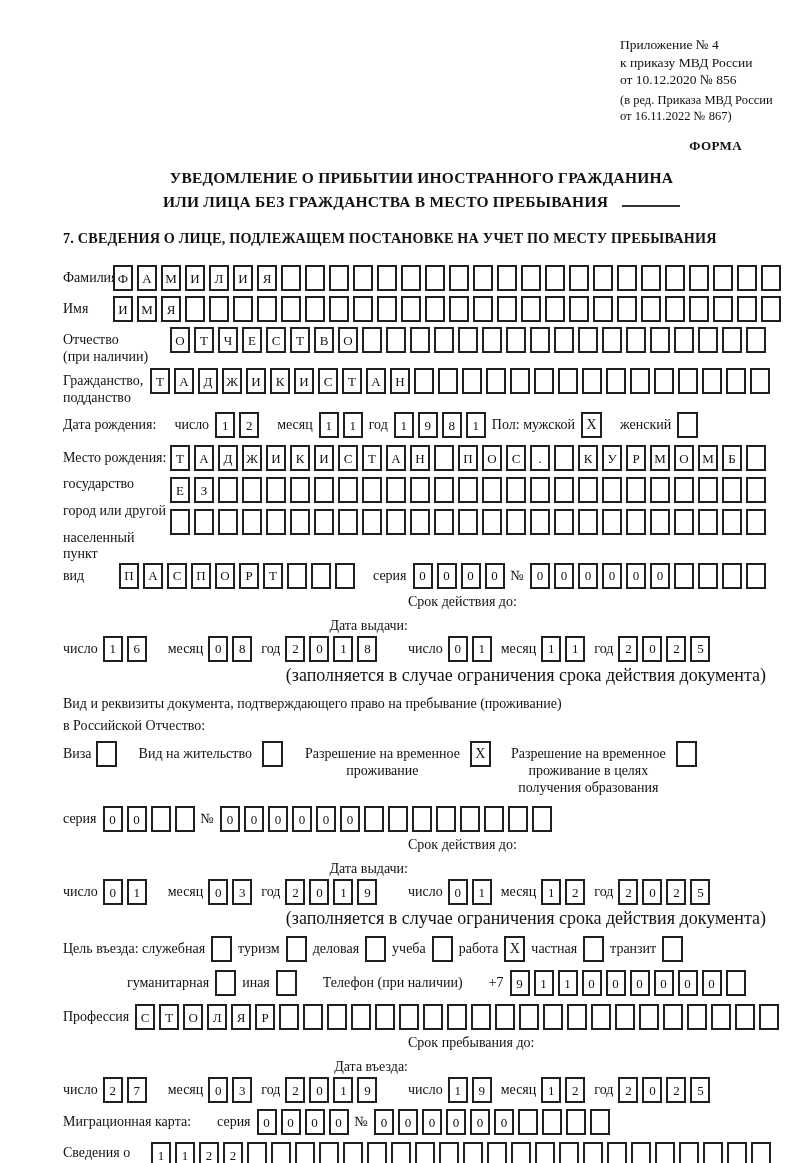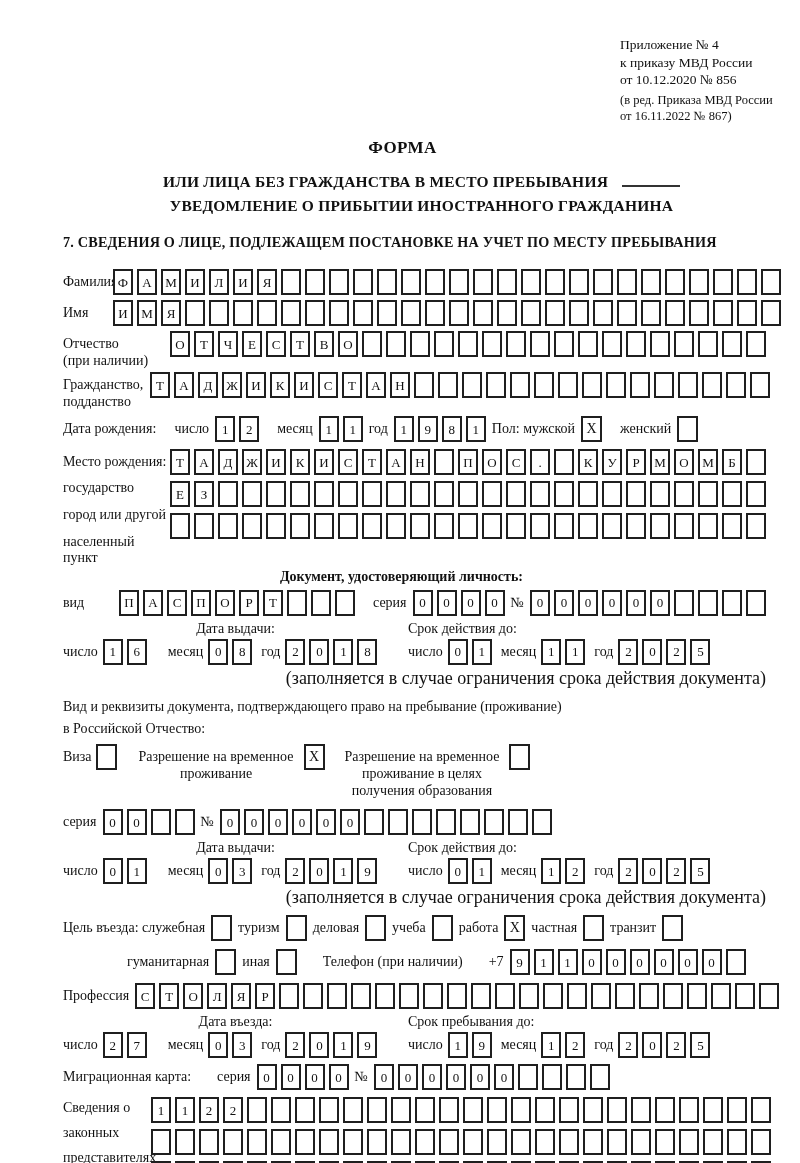--- a/index.html
+++ b/index.html
@@ -8,21 +8,21 @@
     width: 800px; height: 1163px;
     background: #ffffff; color: #111;
     font-family: "Liberation Serif", serif;
     font-size: 14px; overflow: hidden;
   }
   .page { width: 800px; height: 1163px; padding: 36px 20px 0 63px; }
 
   
   .annex { margin-left: 557px; width: 200px; line-height: 1.3; font-size: 13.5px; }
   .annex .note { font-size: 12.5px; margin-top: 3px; line-height: 1.3; }
-  .forma { text-align: center; padding-right: 38px; font-weight: bold; font-size: 17px; margin-top: 14px; letter-spacing: .4px; }
+  .forma { text-align: right; padding-right: 38px; font-weight: bold; font-size: 13px; margin-top: 14px; letter-spacing: .4px; }
   .title { text-align: center; font-weight: bold; font-size: 15.5px; line-height: 1.55; margin-top: 12px; letter-spacing: .2px; }
   .blank-line { display: inline-block; width: 58px; border-bottom: 2.5px solid #333; height: 14px; margin-left: 14px; }
   .section-heading { font-weight: bold; font-size: 14.2px; margin-top: 16px; letter-spacing: .2px; }
 
   
   .cellrow { display: flex; flex: none; }
   .cell {
     flex: none; width: 20px; height: 26px; margin-right: 4px;
     border: 2px solid #1f1f1f; background: #fff;
     display: inline-flex; align-items: center; justify-content: center;
@@ -44,21 +44,21 @@
   .flabel div { line-height: 16.5px; }
   .w50 { width: 50px; } .w107 { width: 107px; } .w87 { width: 87px; }
   .w70 { width: 70px; } .w88 { width: 88px; }
   .stack .cellrow { margin-bottom: 6px; }
   .mt2 { margin-top: 2px; }
   .ml12 { margin-left: 12px; } .ml20 { margin-left: 20px; } .ml64 { margin-left: 64px; }
 
   .doc-heading { text-align: center; font-weight: bold; font-size: 14px; margin: 2px 40px 5px 0; }
 
   .dhead { display: flex; margin-top: 2px; }
-  .dh-left { width: 345px; text-align: center; }
+  .dh-left { width: 345px; text-align: right; margin-top: 24px; }
   .dh-right { width: 350px; text-align: left; }
   .dates { display: flex; align-items: center; margin: 2px 0 3px 0; }
   .dgroup { display: flex; align-items: center; flex: none; }
   .dgroup > * { margin-right: 5px; }
   .dg-left { width: 345px; }
   .note-right { font-size: 18px; text-align: right; padding-right: 14px; margin-bottom: 7px; }
 
   .para { line-height: 1.6; margin: 2px 0 4px 0; }
 
   .visa-row { display: flex; align-items: flex-start; margin: 4px 0 10px 0; }
@@ -80,22 +80,22 @@
     <div>от 10.12.2020 № 856</div>
     <div class="note">
       <div>(в ред. Приказа МВД России</div>
       <div>от 16.11.2022 № 867)</div>
     </div>
   </div>
 
   <div class="forma">ФОРМА</div>
 
   <div class="title">
+    <div>УВЕДОМЛЕНИЕ О ПРИБЫТИИ ИНОСТРАННОГО ГРАЖДАНИНА</div>
     <div><span>ИЛИ ЛИЦА БЕЗ ГРАЖДАНСТВА В МЕСТО ПРЕБЫВАНИЯ</span><span class="blank-line"></span></div>
-    <div>УВЕДОМЛЕНИЕ О ПРИБЫТИИ ИНОСТРАННОГО ГРАЖДАНИНА</div>
   </div>
 
   <div class="section-heading">7. СВЕДЕНИЯ О ЛИЦЕ, ПОДЛЕЖАЩЕМ ПОСТАНОВКЕ НА УЧЕТ ПО МЕСТУ ПРЕБЫВАНИЯ</div>
 
   <div class="frow" style="margin-top:18px">
     <div class="flabel w50">Фамилия</div>
     <div class="cellrow">
         <span class="cell">Ф</span>
         <span class="cell">А</span>
         <span class="cell">М</span>
@@ -340,21 +340,20 @@
           <span class="cell"></span>
           <span class="cell"></span>
           <span class="cell"></span>
           <span class="cell"></span>
           <span class="cell"></span>
           <span class="cell"></span>
         </div>
     </div>
   </div>
 
-  <div class="doc-heading">Документ, удостоверяющий личность:</div>
 
   <div class="frow inline">
     <span class="w50">вид</span>
     <span class="cellrow">
         <span class="cell">П</span>
         <span class="cell">А</span>
         <span class="cell">С</span>
         <span class="cell">П</span>
         <span class="cell">О</span>
         <span class="cell">Р</span>
@@ -435,20 +434,24 @@
     <div>Вид и реквизиты документа, подтверждающего право на пребывание (проживание)</div>
     <div>в Российской Отчество:</div>
   </div>
 
   <div class="visa-row">
     <div class="cbitem">
       <div class="cbtext">Виза</div>
       <span class="checkbox" style="margin-left:4px"></span>
     </div>
     <div class="cbitem" style="margin-left:22px">
+      <div class="cbtext">Вид на жительство</div>
+      <span class="checkbox"></span>
+    </div>
+    <div class="cbitem" style="margin-left:22px">
       <div class="cbtext center">
         <div>Разрешение на временное</div>
         <div>проживание</div>
       </div>
       <span class="checkbox">X</span>
     </div>
     <div class="cbitem" style="margin-left:20px">
       <div class="cbtext center">
         <div>Разрешение на временное</div>
         <div>проживание в целях</div>

